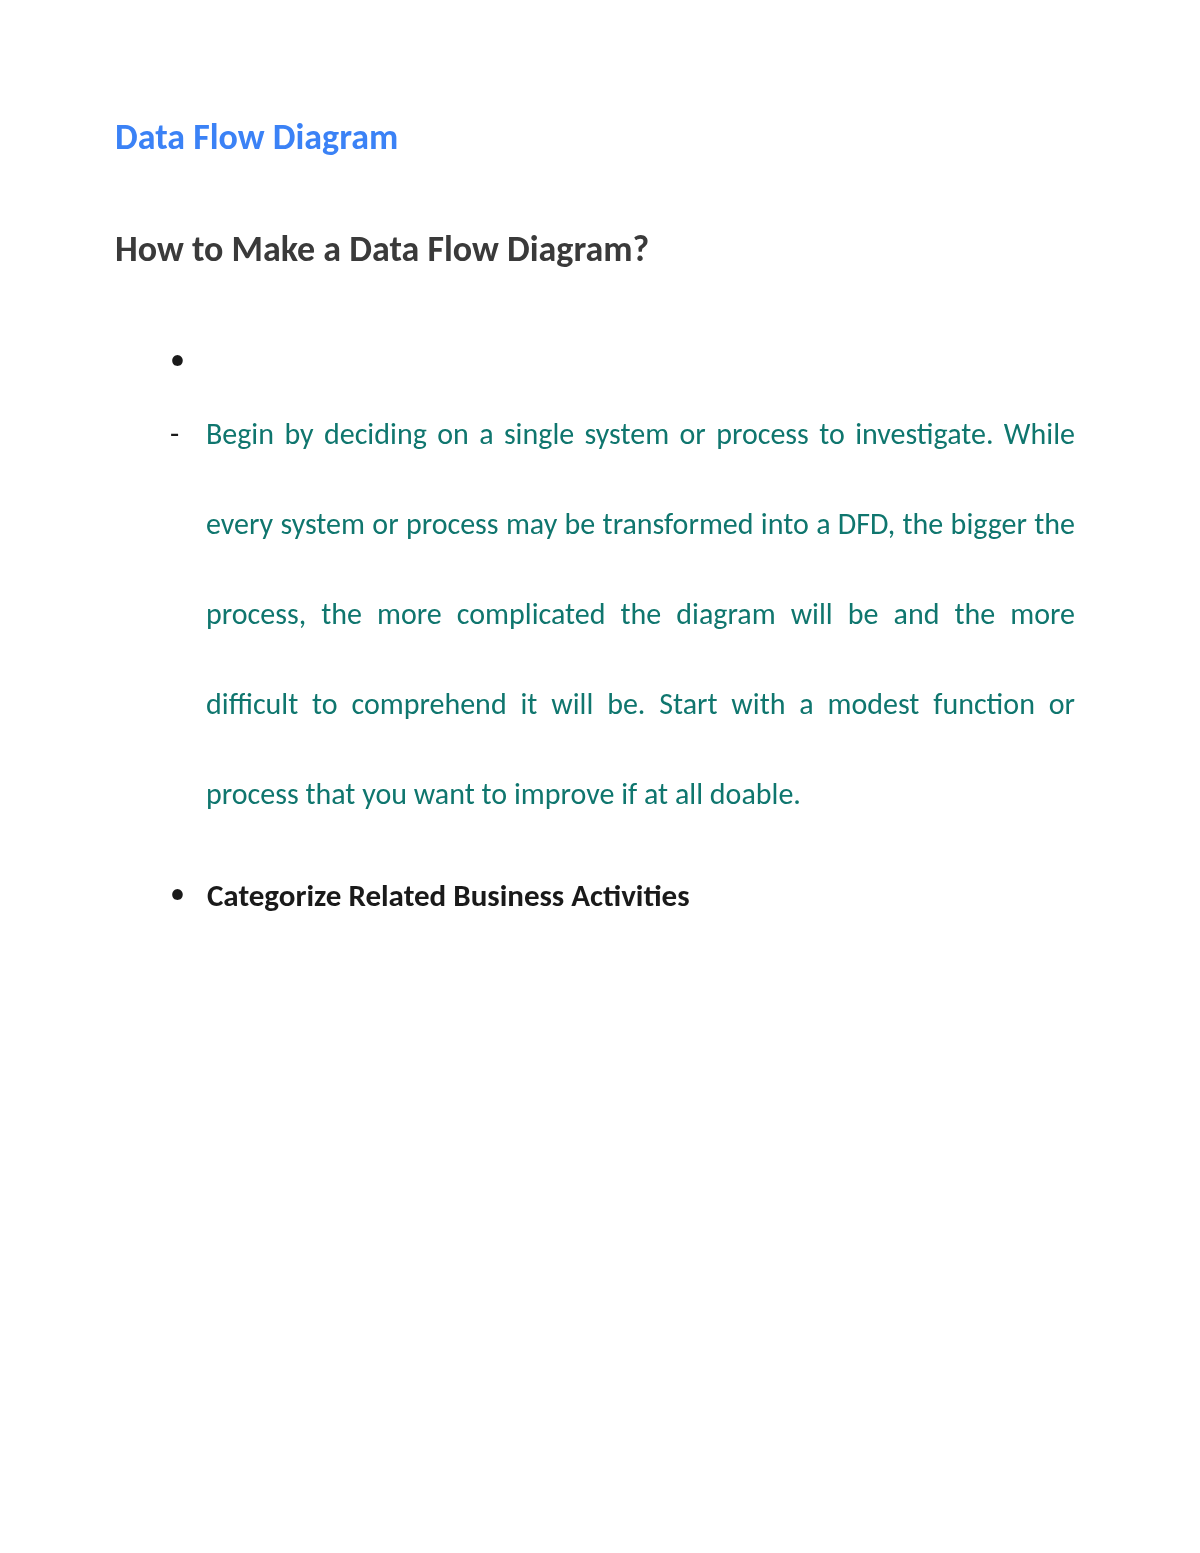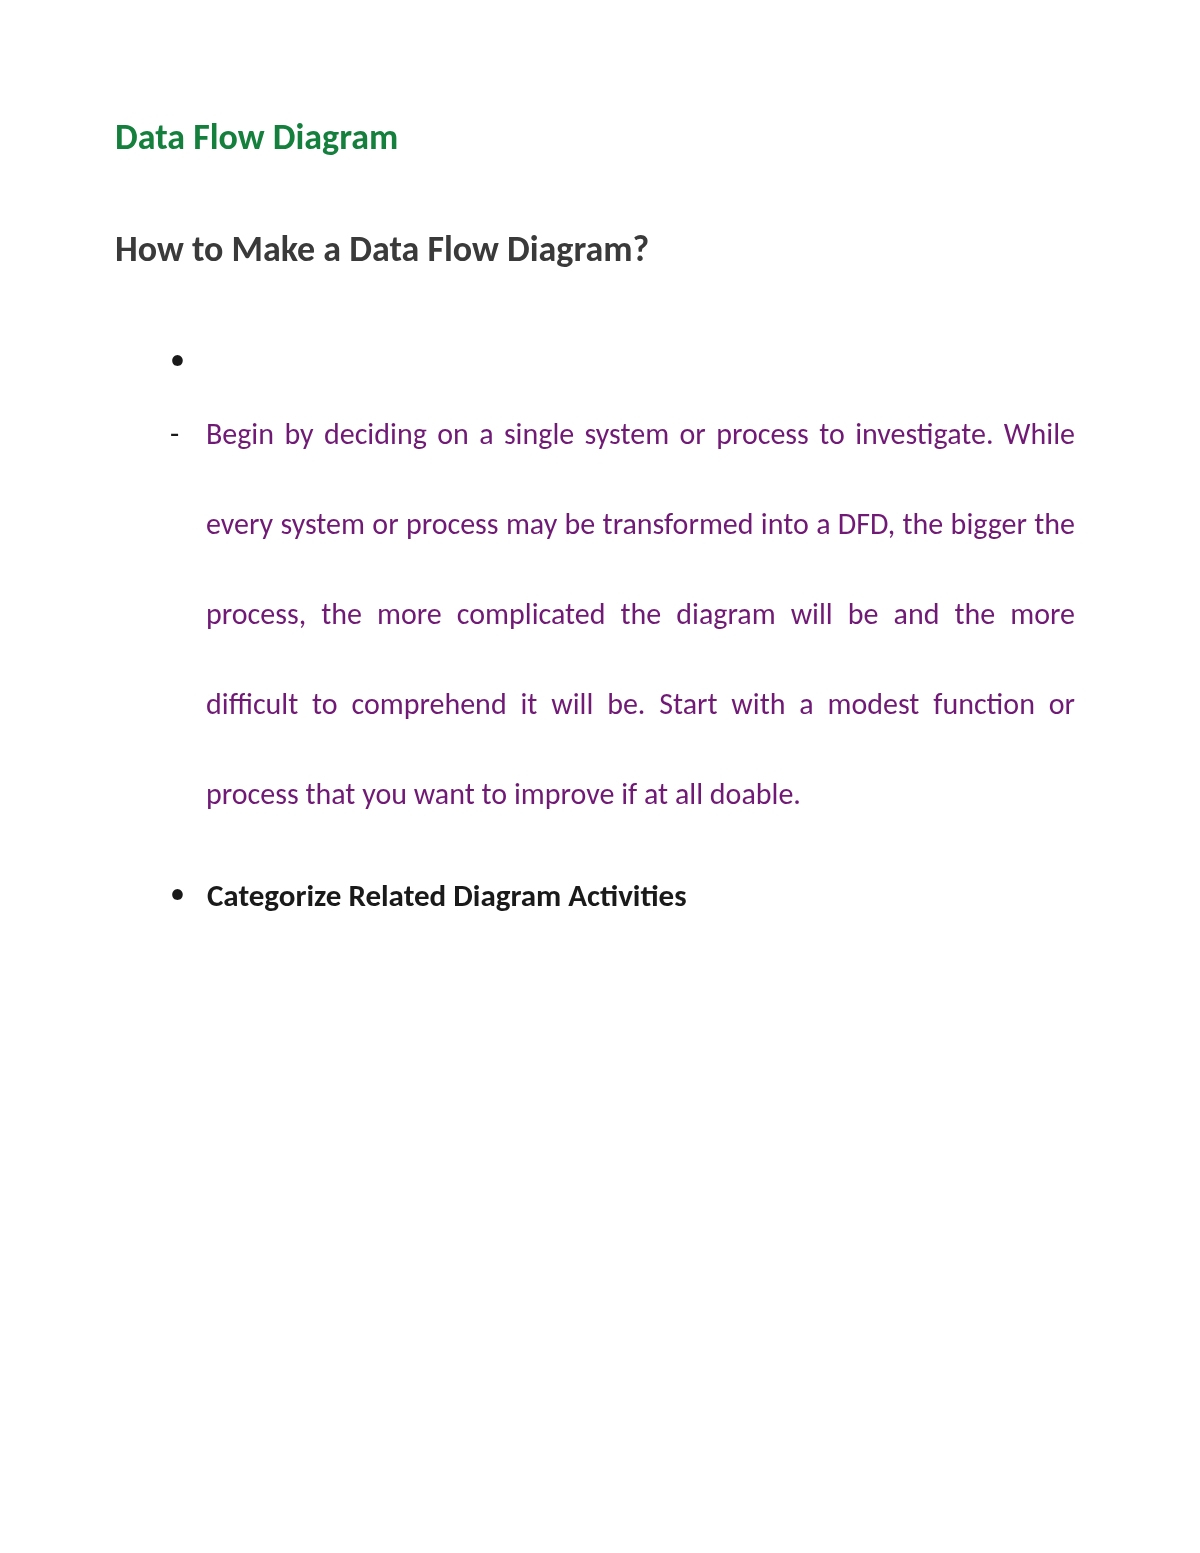--- a/index.html
+++ b/index.html
@@ -11,21 +11,21 @@
       width: 1200px;
       height: 1553px;
       background: #ffffff;
       font-family: Calibri, 'Segoe UI', Arial, sans-serif;
       color: #1a1a1a;
       padding: 115px 115px 115px 115px;
     }
     .title {
       font-size: 36px;
       font-weight: 700;
-      color: #15803d;
+      color: #3b82f6;
       margin-bottom: 68px;
     }
     .subtitle {
       font-size: 36px;
       font-weight: 700;
       color: #3a3a3a;
       margin-bottom: 70px;
     }
     .content {
       padding-left: 55px;
@@ -59,21 +59,21 @@
       font-size: 30px;
       line-height: 1.5;
       margin-right: 22px;
       color: #1a1a1a;
       flex-shrink: 0;
       width: 14px;
     }
     .dash-text {
       font-size: 30px;
       font-weight: 400;
-      color: #701a75;
+      color: #0f766e;
       line-height: 3.0;
       text-align: justify;
       flex: 1;
       margin-top: -22px;
     }
   </style>
 </head>
 <body>
 
 <h1 class="title">Data Flow Diagram</h1>
@@ -85,16 +85,16 @@
     <span class="bullet-marker">•</span>
   </div>
 
   <div class="dash-item">
     <span class="dash-marker">-</span>
     <span class="dash-text">Begin by deciding on a single system or process to investigate. While every system or process may be transformed into a DFD, the bigger the process, the more complicated the diagram will be and the more difficult to comprehend it will be. Start with a modest function or process that you want to improve if at all doable.</span>
   </div>
 
   <div class="bullet-item">
     <span class="bullet-marker">•</span>
-    <span class="bullet-heading">Categorize Related Diagram Activities</span>
+    <span class="bullet-heading">Categorize Related Business Activities</span>
   </div>
 
 </div>
 
 </body></html>

